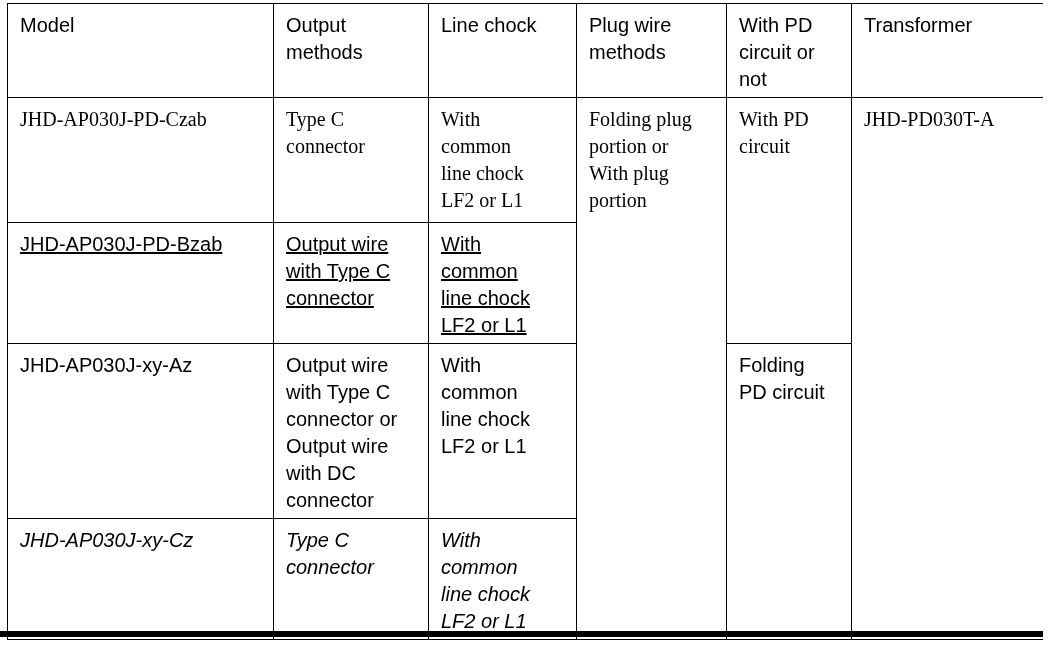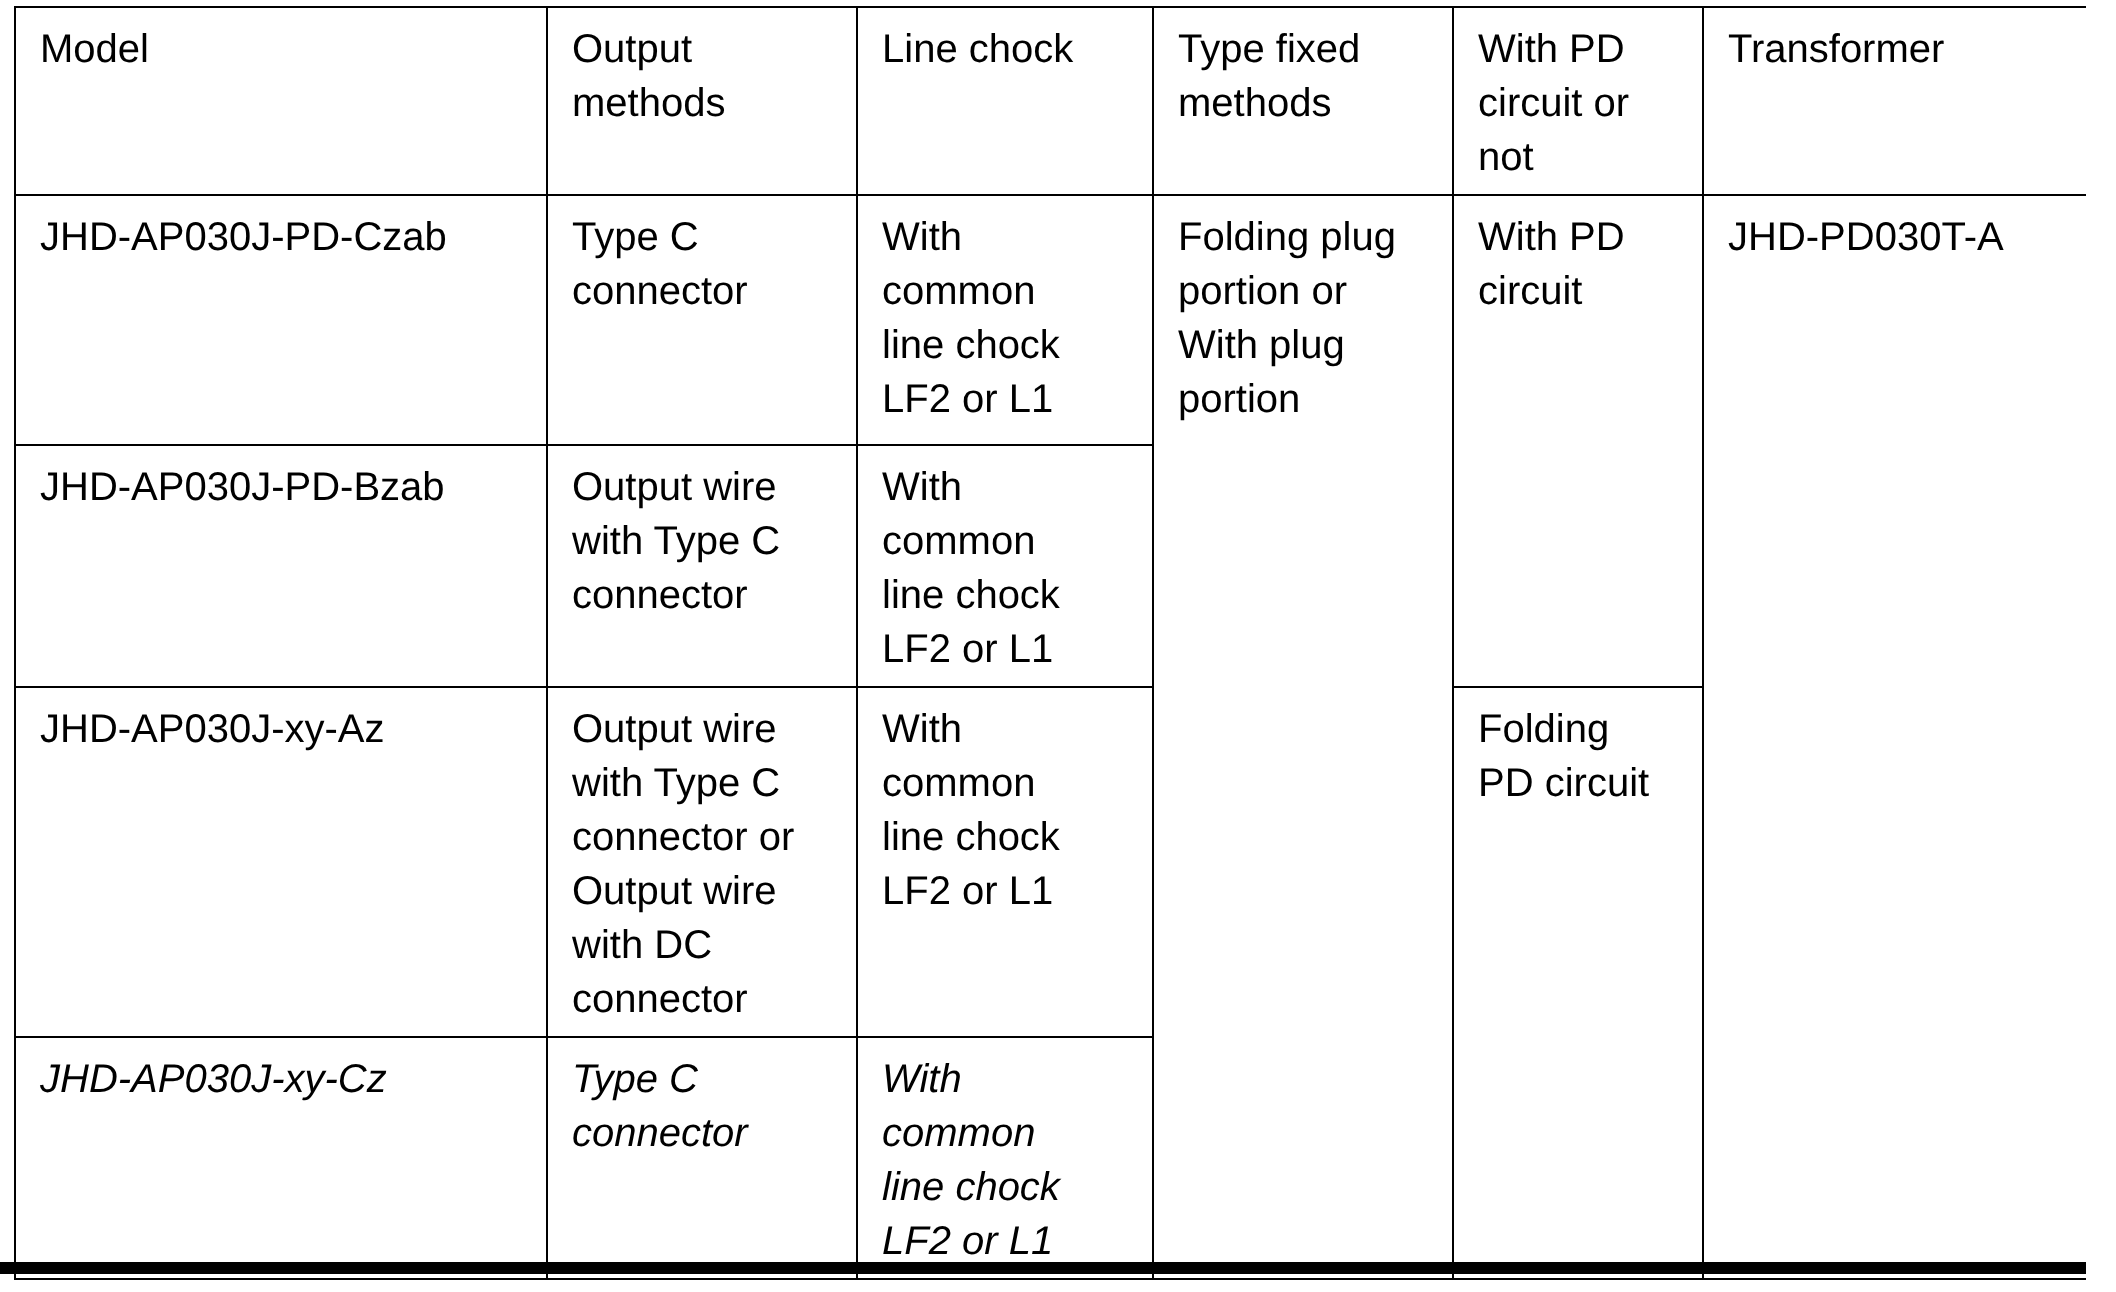--- a/index.html
+++ b/index.html
@@ -30,22 +30,22 @@
     white-space: pre-line;
     overflow: hidden;
   }
   .col-model       { width: 266px; }
   .col-output      { width: 155px; }
   .col-chock       { width: 148px; }
   .col-plug        { width: 150px; }
   .col-pd          { width: 125px; }
   .col-transformer { width: 197px; }
   tr.r-header { height: 94px;  }
-  tr.r-1      { height: 125px; }
-  tr.r-2      { height: 121px; }
+  tr.r-1      { height: 125px; font-family: Liberation Serif, serif; }
+  tr.r-2      { height: 121px; text-decoration: underline; }
   tr.r-3      { height: 173px; }
   tr.r-4      { height: 116px; font-style: italic; }
   .page-bottom-rule {
     position: absolute;
     left: 0;
     top: 631px;
     width: 1048px;
     height: 6px;
     background: #000000;
   }
@@ -63,21 +63,21 @@
       <col class="col-plug">
       <col class="col-pd">
       <col class="col-transformer">
     </colgroup>
     <tbody>
       <tr class="r-header">
         <td>Model</td>
         <td>Output
 methods</td>
         <td>Line chock</td>
-        <td>Type fixed
+        <td>Plug wire
 methods</td>
         <td>With PD
 circuit or
 not</td>
         <td>Transformer</td>
       </tr>
 
       <tr class="r-1">
         <td>JHD-AP030J-PD-Czab</td>
         <td>Type C

